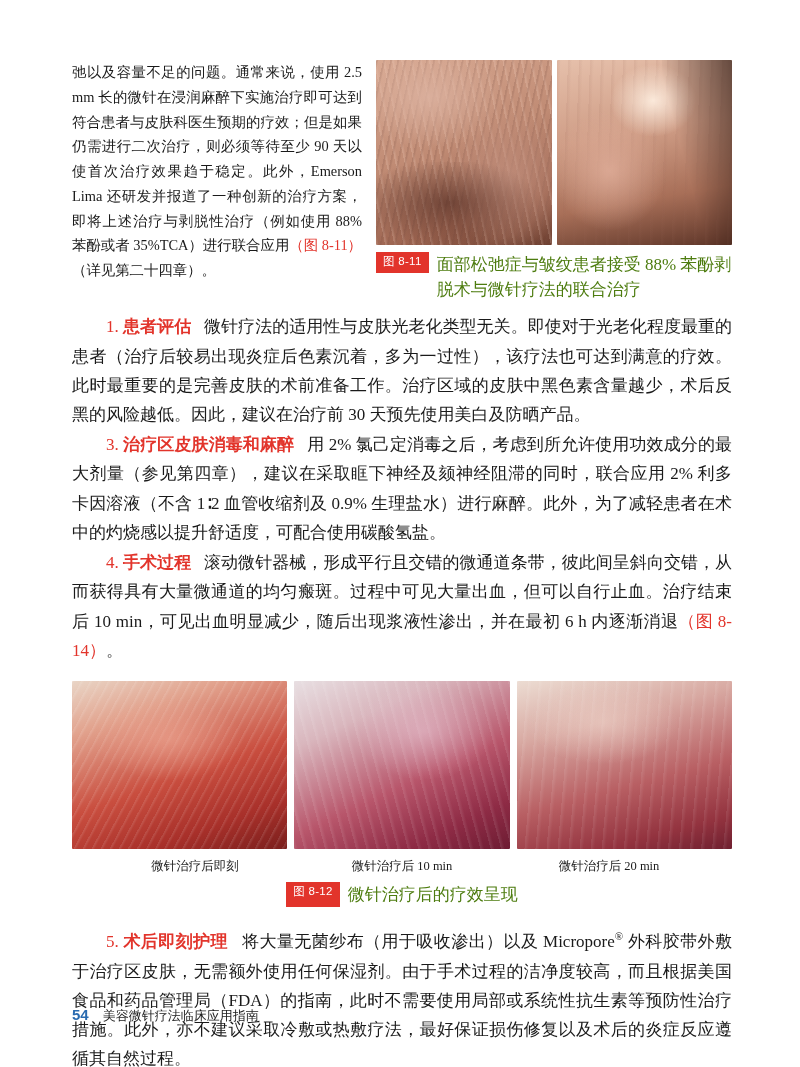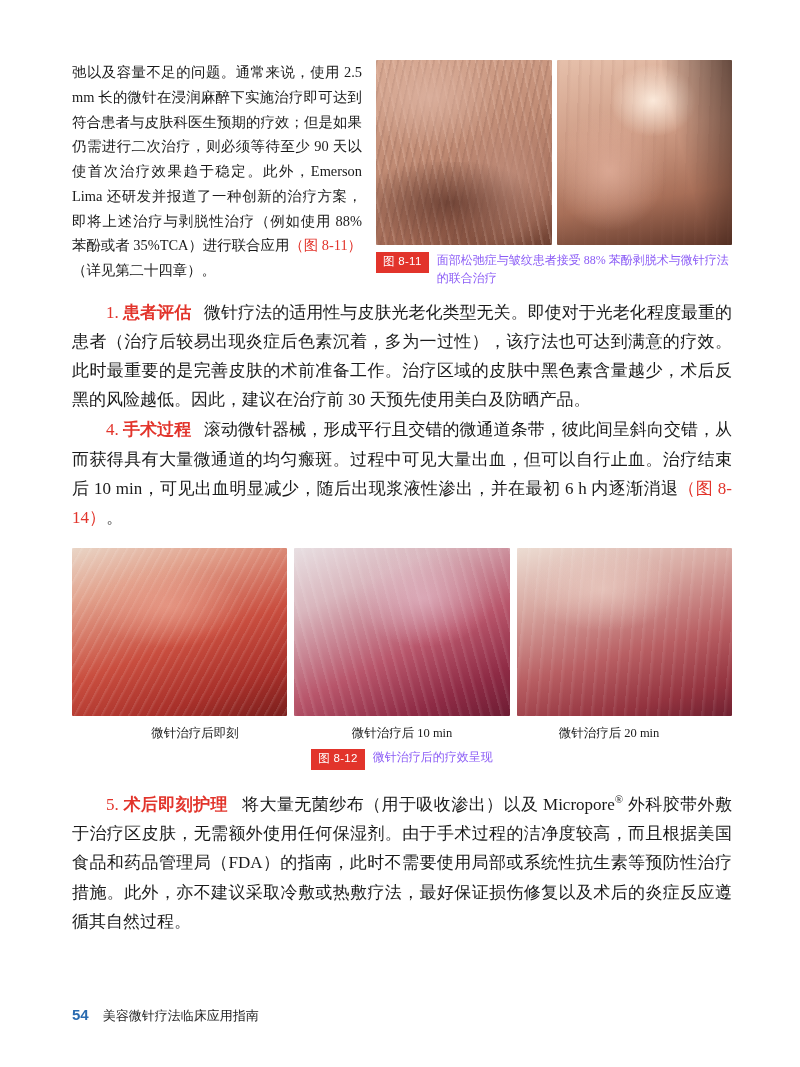--- a/index.html
+++ b/index.html
@@ -26,21 +26,22 @@
     position: absolute;
     left: 72px;
     top: 60px;
     width: 660px;
   }
 
   
   .top-row {
     display: flex;
     align-items: flex-start;
-    gap: 14px;
+    gap: 4px;
+    justify-content: space-between;
   }
   .top-text {
     width: 290px;
     font-size: 14.4px;
     line-height: 1.72;
     text-align: justify;
     text-justify: inter-ideograph;
   }
   .top-figure {
     width: 356px;
@@ -98,23 +99,23 @@
     color: #fff;
     font-size: 11.5px;
     line-height: 1;
     padding: 4px 7px 5px 7px;
     white-space: nowrap;
     font-family: "Liberation Sans", sans-serif;
     letter-spacing: 0.3px;
     flex: 0 0 auto;
   }
   .fig-text {
-    font-size: 12px;
+    font-size: 17px;
     line-height: 1.48;
-    color: #8b5cf6;
+    color: #4d7c0f;
   }
 
   
   .body-text {
     margin-top: 10px;
     font-size: 17px;
     line-height: 1.72;
     text-align: justify;
     text-justify: inter-ideograph;
   }
@@ -229,20 +230,25 @@
 
     <div class="body-text">
 
       <p class="para indent">
         <span class="red">1.</span>
         <span class="red bold-head">患者评估</span>
         &nbsp;&nbsp;<span>微针疗法的适用性与皮肤光老化类型无关。即使对于光老化程度最重的患者（治疗后较易出现炎症后色素沉着，多为一过性），该疗法也可达到满意的疗效。此时最重要的是完善皮肤的术前准备工作。治疗区域的皮肤中黑色素含量越少，术后反黑的风险越低。因此，建议在治疗前 30 天预先使用美白及防晒产品。</span>
       </p>
 
 
+      <p class="para indent">
+        <span class="red">3.</span>
+        <span class="red bold-head">治疗区皮肤消毒和麻醉</span>
+        &nbsp;&nbsp;<span>用 2% 氯己定消毒之后，考虑到所允许使用功效成分的最大剂量（参见第四章），建议在采取眶下神经及颏神经阻滞的同时，联合应用 2% 利多卡因溶液（不含 1∶2 血管收缩剂及 0.9% 生理盐水）进行麻醉。此外，为了减轻患者在术中的灼烧感以提升舒适度，可配合使用碳酸氢盐。</span>
+      </p>
 
       <p class="para indent">
         <span class="red">4.</span>
         <span class="red bold-head">手术过程</span>
         &nbsp;&nbsp;<span>滚动微针器械，形成平行且交错的微通道条带，彼此间呈斜向交错，从而获得具有大量微通道的均匀瘢斑。过程中可见大量出血，但可以自行止血。治疗结束后 10 min，可见出血明显减少，随后出现浆液性渗出，并在最初 6 h 内逐渐消退</span><span class="red">（图 8-14）</span><span>。</span>
       </p>
     </div>
 
     <div class="triple-wrap">
       <div class="triple-row">

